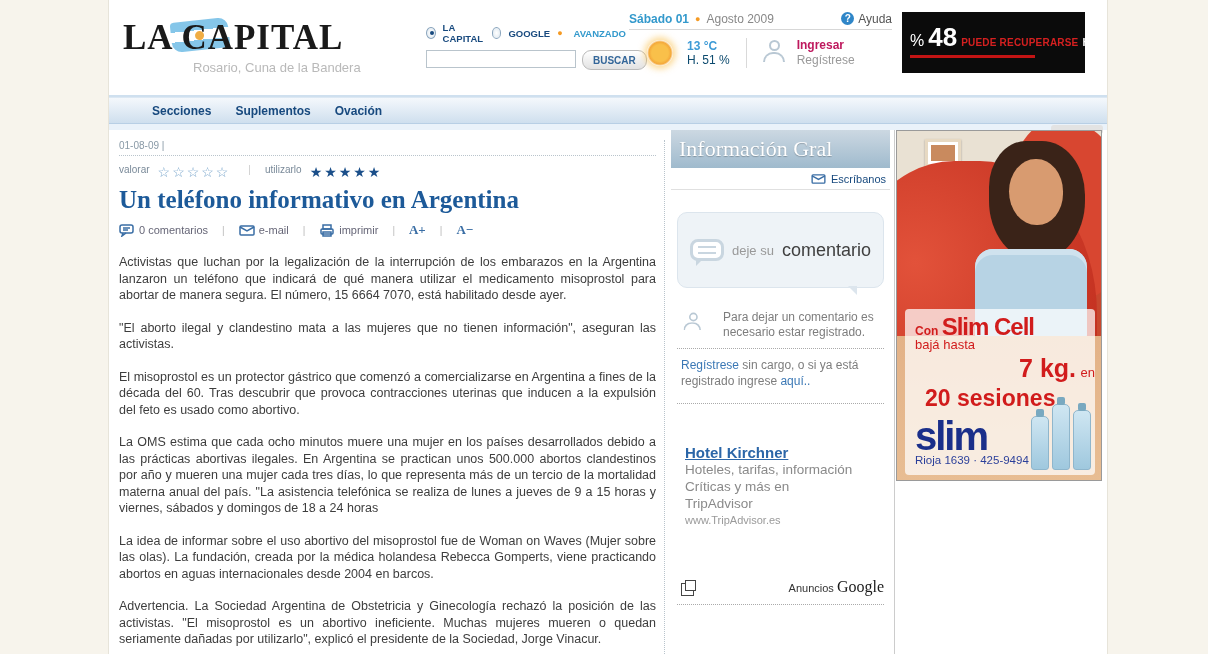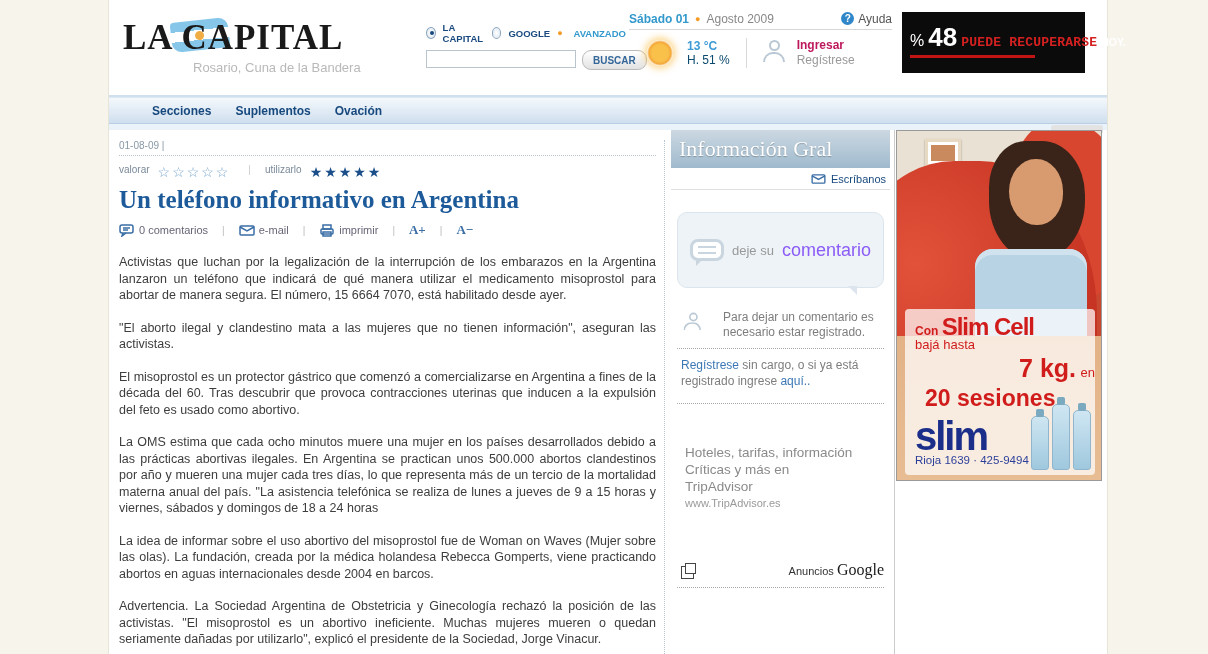--- a/index.html
+++ b/index.html
@@ -56,21 +56,21 @@
                      border-radius:10px 10px 0 0; margin-top:1px; }
   .login { font-size:12px; line-height:15px; }
   .login .in { color:#be185d; font-weight:bold; cursor:pointer; }
   .login .reg { color:#999; cursor:pointer; }
 
   .top-ad { position:absolute; left:793px; top:12px; width:183px; height:61px; background:#0b0b0b;
             color:#fff; cursor:pointer; padding:14px 0 0 8px; }
   .top-ad-line { display:flex; align-items:baseline; gap:4px; white-space:nowrap; }
   .top-ad .pct { font-size:16px; }
   .top-ad .num { font-size:26px; font-weight:bold; line-height:22px; }
-  .top-ad .red { color:#d42020; font-weight:bold; font-size:13px; letter-spacing:.2px;font-family:Liberation Mono, monospace; }
+  .top-ad .red { color:#d42020; font-weight:bold; font-size:10px; letter-spacing:.2px; }
   .top-ad .hoy { color:#fff; font-weight:bold; font-size:10.5px; }
   .top-ad-bar { margin-top:5px; width:125px; height:3px; background:#c31414; }
 
   
   .navbar { height:27px; background:linear-gradient(#f4f8fc,#cfdfee); border-top:1px solid #dce8f3;
             border-bottom:1px solid #b8cfe5; display:flex; align-items:center; gap:24px; padding-left:43px; }
   .nav-item { font-size:12px; font-weight:bold; color:#17497e; cursor:pointer; }
   .subnav { height:6px; background:#eaf2fa; position:relative; }
   .subnav-handle { position:absolute; left:942px; top:1px; width:52px; height:9px;
                    background:#e3e3e3; border-radius:3px; }
@@ -105,21 +105,21 @@
   .cta-box { position:relative; margin:22px 6px 0 6px; height:76px; background:#eef3f7;
              border:1px solid #dce5ed; border-radius:10px; display:flex; align-items:center;
              justify-content:center; gap:8px; cursor:pointer; }
   .cta-box:after { content:""; position:absolute; right:26px; bottom:-8px; width:0; height:0;
              border-left:9px solid transparent; border-top:9px solid #dce5ed; }
   .bubble { width:34px; height:22px; border:3px solid #c9d6e0; border-radius:8px; position:relative; background:#fff; }
   .bubble i { display:block; height:2px; background:#c9d6e0; margin:4px 5px 0 5px; }
   .bubble:after { content:""; position:absolute; left:3px; bottom:-8px; width:0; height:0;
              border-right:8px solid transparent; border-top:8px solid #c9d6e0; }
   .cta-pre { color:#999; font-size:13px; }
-  .cta-main { color:#8b5cf6; font-size:18px; }
+  .cta-main { color:#404040; font-size:18px; }
   .note { display:flex; gap:8px; margin:22px 6px 0 10px; font-size:12px; color:#7d7d7d; line-height:15px; }
   .note .person-icon { transform:scale(.8); flex:none; }
   .dotted { border-top:1px dotted #aaa; margin:8px 6px 0 6px; }
   .register { margin:8px 6px 0 10px; font-size:12px; color:#7d7d7d; line-height:16px; }
   .register a { color:#3b78b5; text-decoration:none; cursor:pointer; }
   .gad { margin:40px 6px 0 14px; }
   .gad-title { font-size:15px; font-weight:bold; color:#2b66a8; text-decoration:underline; cursor:pointer; }
   .gad-line { font-size:13.5px; color:#8a8a8a; line-height:17px; }
   .gad-url { font-size:11px; color:#9a9a9a; margin-top:2px; cursor:pointer; }
   .anuncios { display:flex; align-items:flex-end; margin:52px 6px 0 10px; }
@@ -329,20 +329,21 @@
         <span>Para dejar un comentario es necesario estar registrado.</span>
       </div>
       <div class="dotted"></div>
 
       <div class="register">
         <a>Regístrese</a><span> sin cargo, o si ya está registrado ingrese </span><a>aquí..</a>
       </div>
       <div class="dotted" style="margin-top:14px;"></div>
 
       <div class="gad">
+        <div class="gad-title">Hotel Kirchner</div>
         <div class="gad-line">Hoteles, tarifas, información</div>
         <div class="gad-line">Críticas y más en</div>
         <div class="gad-line">TripAdvisor</div>
         <div class="gad-url">www.TripAdvisor.es</div>
       </div>
 
       <div class="anuncios">
         <span class="popup-icon"></span>
         <span class="anuncios-label">
           <span>Anuncios</span>

